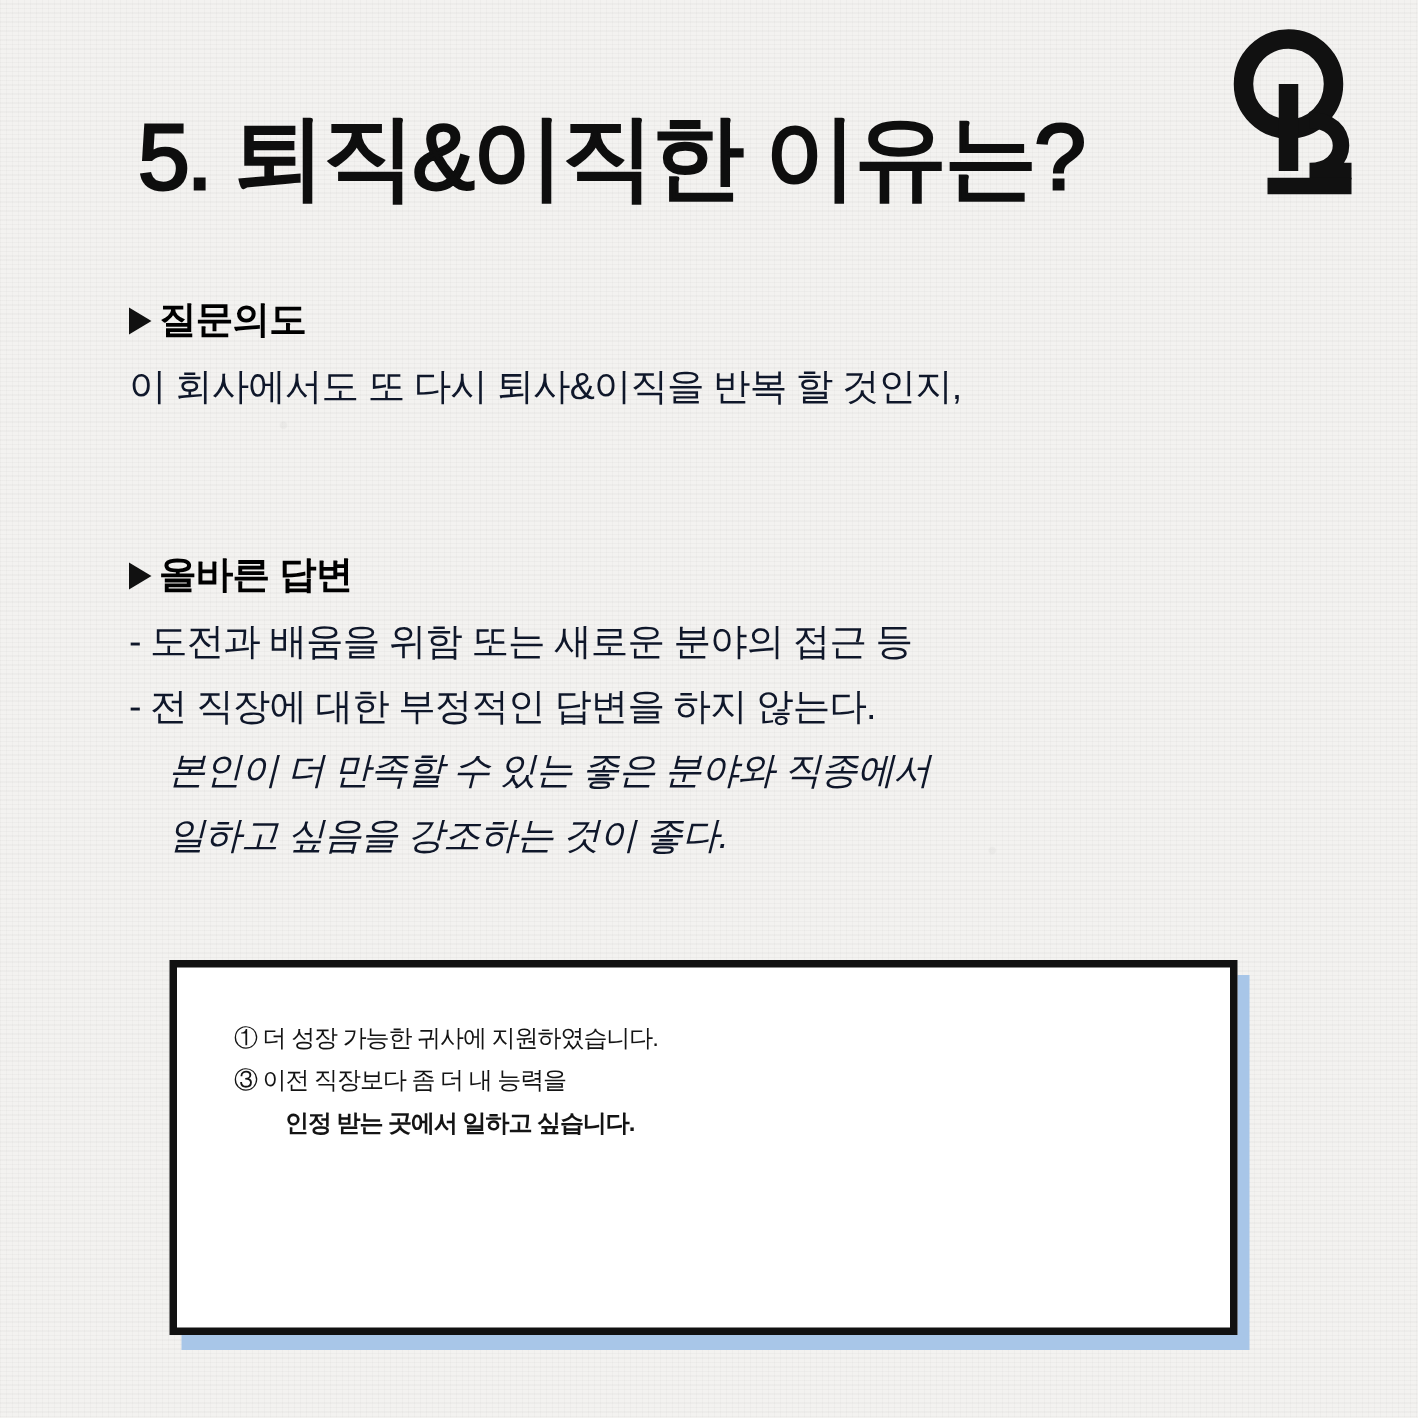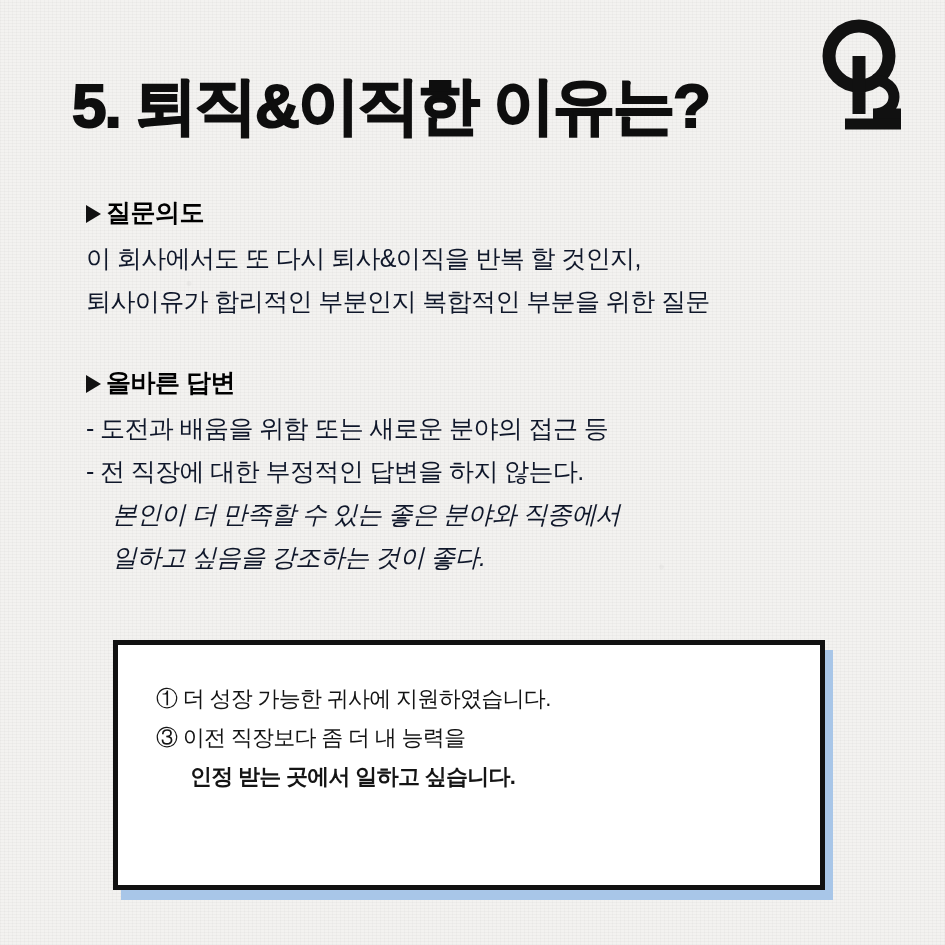--- a/index.html
+++ b/index.html
@@ -40,23 +40,23 @@
     top: 18px;
     right: 34px;
     width: 96px;
     height: 116px;
   }
 
   
   .title {
     position: absolute;
     top: 72px;
-    left: 72px;
+    left: 92px;
     font-size: 62px;
-    font-weight: 700;
+    font-weight: 400;
     letter-spacing: -2px;
     line-height: 1.1;
     color: #0e0e0e;
     white-space: nowrap;
     -webkit-text-stroke: 2px #0e0e0e;
   }
 
   
   .block {
     position: absolute;
@@ -106,21 +106,21 @@
     top: 640px;
     width: 712px;
     height: 250px;
     background: #ffffff;
     border: 5px solid #111111;
     box-shadow: 8px 10px 0 0 #a8c6e8;
     box-sizing: border-box;
     padding: 34px 30px 0 38px;
   }
   .answer-line {
-    font-size: 22px;
+    font-size: 16px;
     line-height: 1.78;
     color: #141414;
     letter-spacing: -0.7px;
     white-space: nowrap;
   }
   .answer-line.sub {
     padding-left: 34px;
     font-weight: bold;
   }
 </style>
@@ -141,21 +141,20 @@
   </div>
 
   <div class="title">5. 퇴직&amp;이직한 이유는?</div>
 
   <div class="block block-intent">
     <div class="heading">
       <span class="tri"></span>
       <span>질문의도</span>
     </div>
     <div class="line">이 회사에서도 또 다시 퇴사&amp;이직을 반복 할 것인지,</div>
-    <div class="line">퇴사이유가 합리적인 부분인지 복합적인 부분을 위한 질문</div>
   </div>
 
   <div class="block block-answer">
     <div class="heading">
       <span class="tri"></span>
       <span>올바른 답변</span>
     </div>
     <div class="line">- 도전과 배움을 위함 또는 새로운 분야의 접근 등</div>
     <div class="line">- 전 직장에 대한 부정적인 답변을 하지 않는다.</div>
     <div class="line indent">본인이 더 만족할 수 있는 좋은 분야와 직종에서</div>

